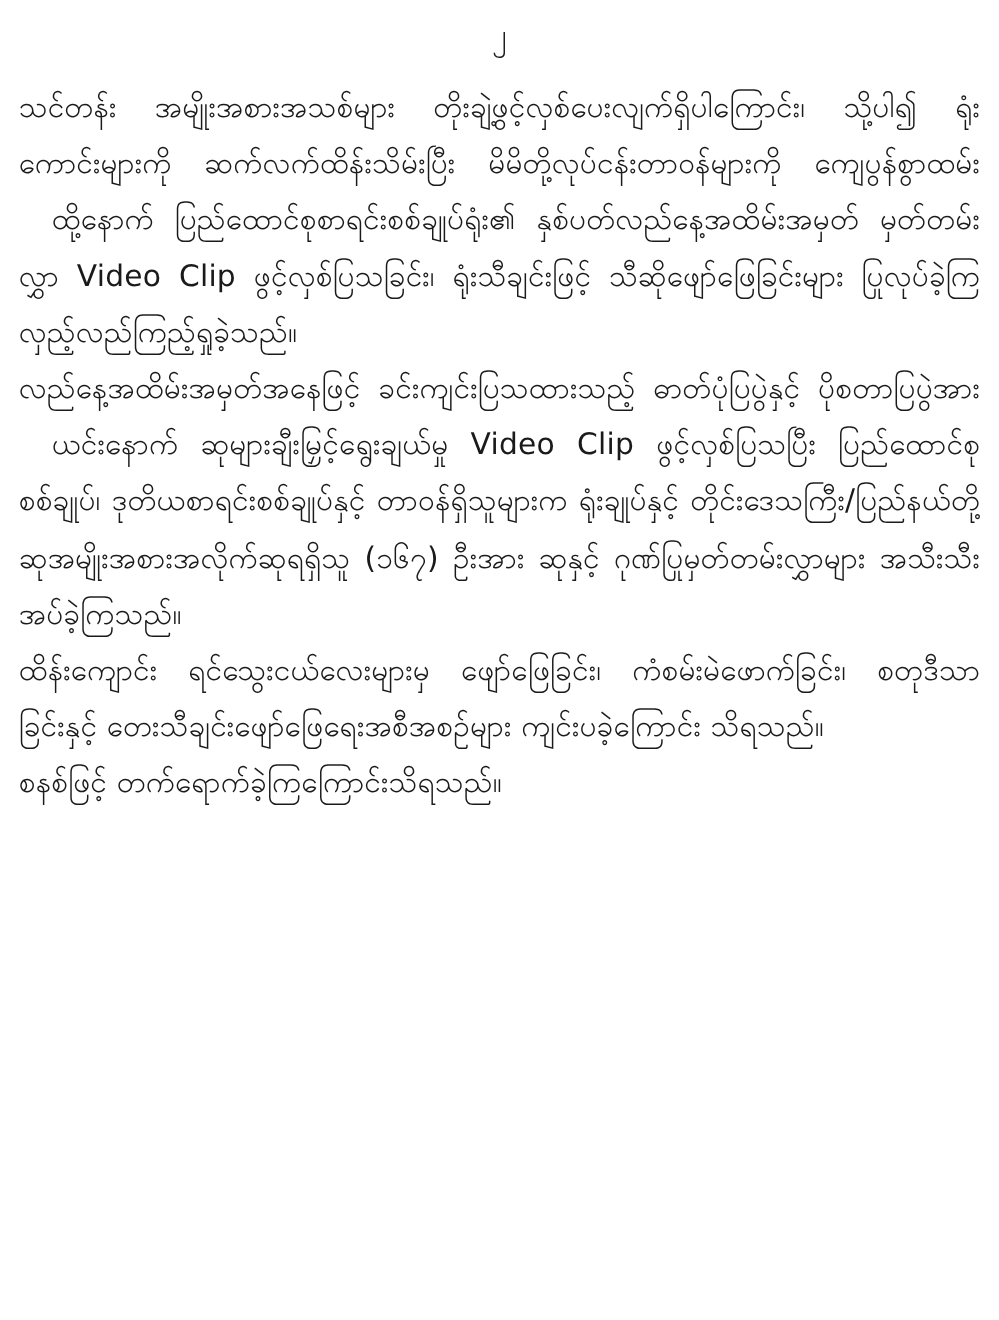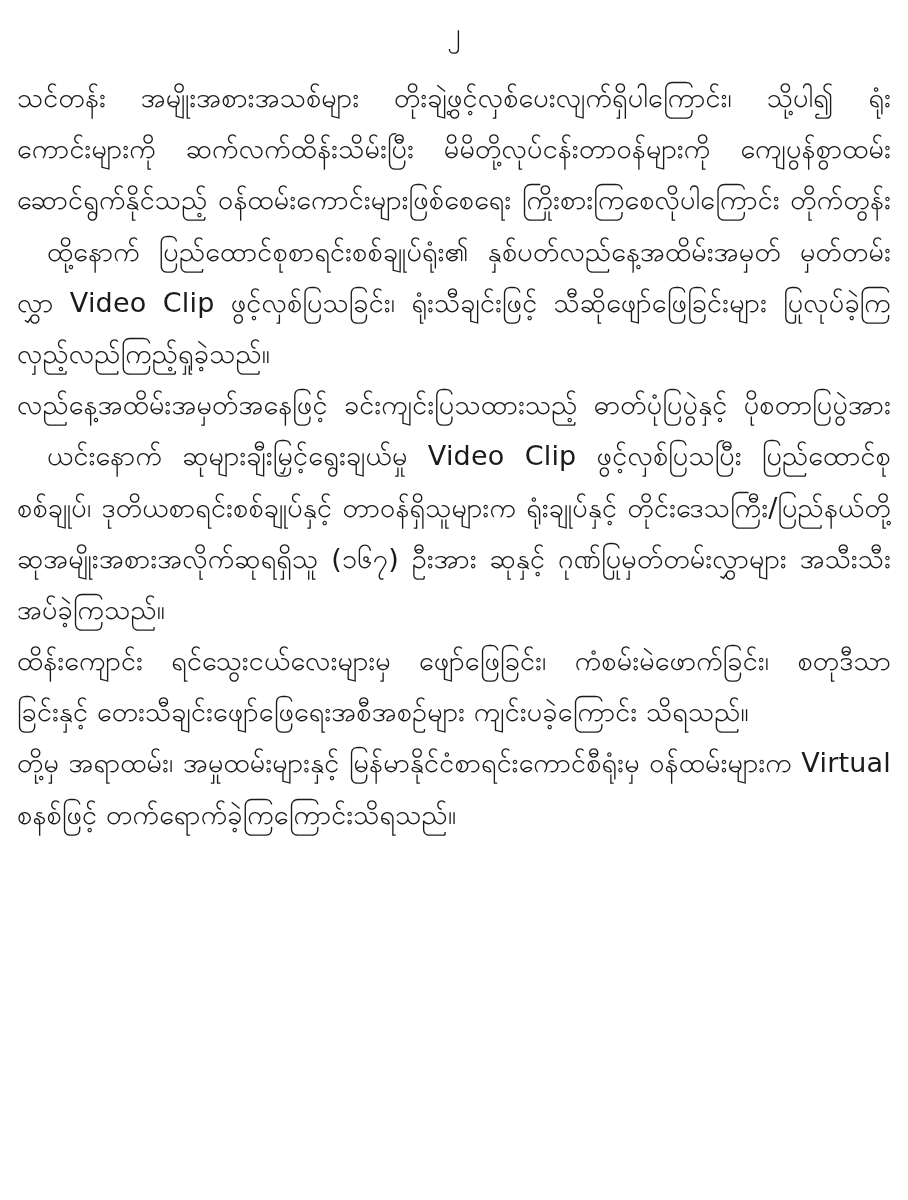--- a/index.html
+++ b/index.html
@@ -45,27 +45,25 @@
   }
 </style>
 </head>
 <body>
 
 <div class="page" lang="my">
   <div class="page-number">၂</div>
   <div class="doc-body">
       <div class="line">သင်တန်း အမျိုးအစားအသစ်များ တိုးချဲ့ဖွင့်လှစ်ပေးလျက်ရှိပါကြောင်း၊ သို့ပါ၍ ရုံးအစဉ်အလာ</div>
       <div class="line">ကောင်းများကို ဆက်လက်ထိန်းသိမ်းပြီး မိမိတို့လုပ်ငန်းတာဝန်များကို ကျေပွန်စွာထမ်းဆောင်၍</div>
-      <div class="line">ဆောင်ရွက်နိုင်သည့် ဝန်ထမ်းကောင်းများဖြစ်စေရေး ကြိုးစားကြစေလိုပါကြောင်း တိုက်တွန်း</div>
       <div class="line indent">ထို့နောက် ပြည်ထောင်စုစာရင်းစစ်ချုပ်ရုံး၏ နှစ်ပတ်လည်နေ့အထိမ်းအမှတ် မှတ်တမ်း</div>
       <div class="line last">လွှာ Video Clip ဖွင့်လှစ်ပြသခြင်း၊ ရုံးသီချင်းဖြင့် သီဆိုဖျော်ဖြေခြင်းများ ပြုလုပ်ခဲ့ကြသည်။</div>
       <div class="line last">လှည့်လည်ကြည့်ရှုခဲ့သည်။</div>
       <div class="line">လည်နေ့အထိမ်းအမှတ်အနေဖြင့် ခင်းကျင်းပြသထားသည့် ဓာတ်ပုံပြပွဲနှင့် ပိုစတာပြပွဲအား</div>
       <div class="line indent">ယင်းနောက် ဆုများချီးမြှင့်ရွေးချယ်မှု Video Clip ဖွင့်လှစ်ပြသပြီး ပြည်ထောင်စုစာရင်း</div>
       <div class="line">စစ်ချုပ်၊ ဒုတိယစာရင်းစစ်ချုပ်နှင့် တာဝန်ရှိသူများက ရုံးချုပ်နှင့် တိုင်းဒေသကြီး/ပြည်နယ်တို့မှ</div>
       <div class="line">ဆုအမျိုးအစားအလိုက်ဆုရရှိသူ (၁၆၇) ဦးအား ဆုနှင့် ဂုဏ်ပြုမှတ်တမ်းလွှာများ အသီးသီးပေး</div>
       <div class="line last">အပ်ခဲ့ကြသည်။</div>
       <div class="line">ထိန်းကျောင်း ရင်သွေးငယ်လေးများမှ ဖျော်ဖြေခြင်း၊ ကံစမ်းမဲဖောက်ခြင်း၊ စတုဒီသာကျွေးမွေး</div>
       <div class="line last">ခြင်းနှင့် တေးသီချင်းဖျော်ဖြေရေးအစီအစဉ်များ ကျင်းပခဲ့ကြောင်း သိရသည်။</div>
-      <div class="line">တို့မှ အရာထမ်း၊ အမှုထမ်းများနှင့် မြန်မာနိုင်ငံစာရင်းကောင်စီရုံးမှ ဝန်ထမ်းများက Virtual</div>
       <div class="line last">စနစ်ဖြင့် တက်ရောက်ခဲ့ကြကြောင်းသိရသည်။</div>
     </div>
 </div>
 
 </body></html>

